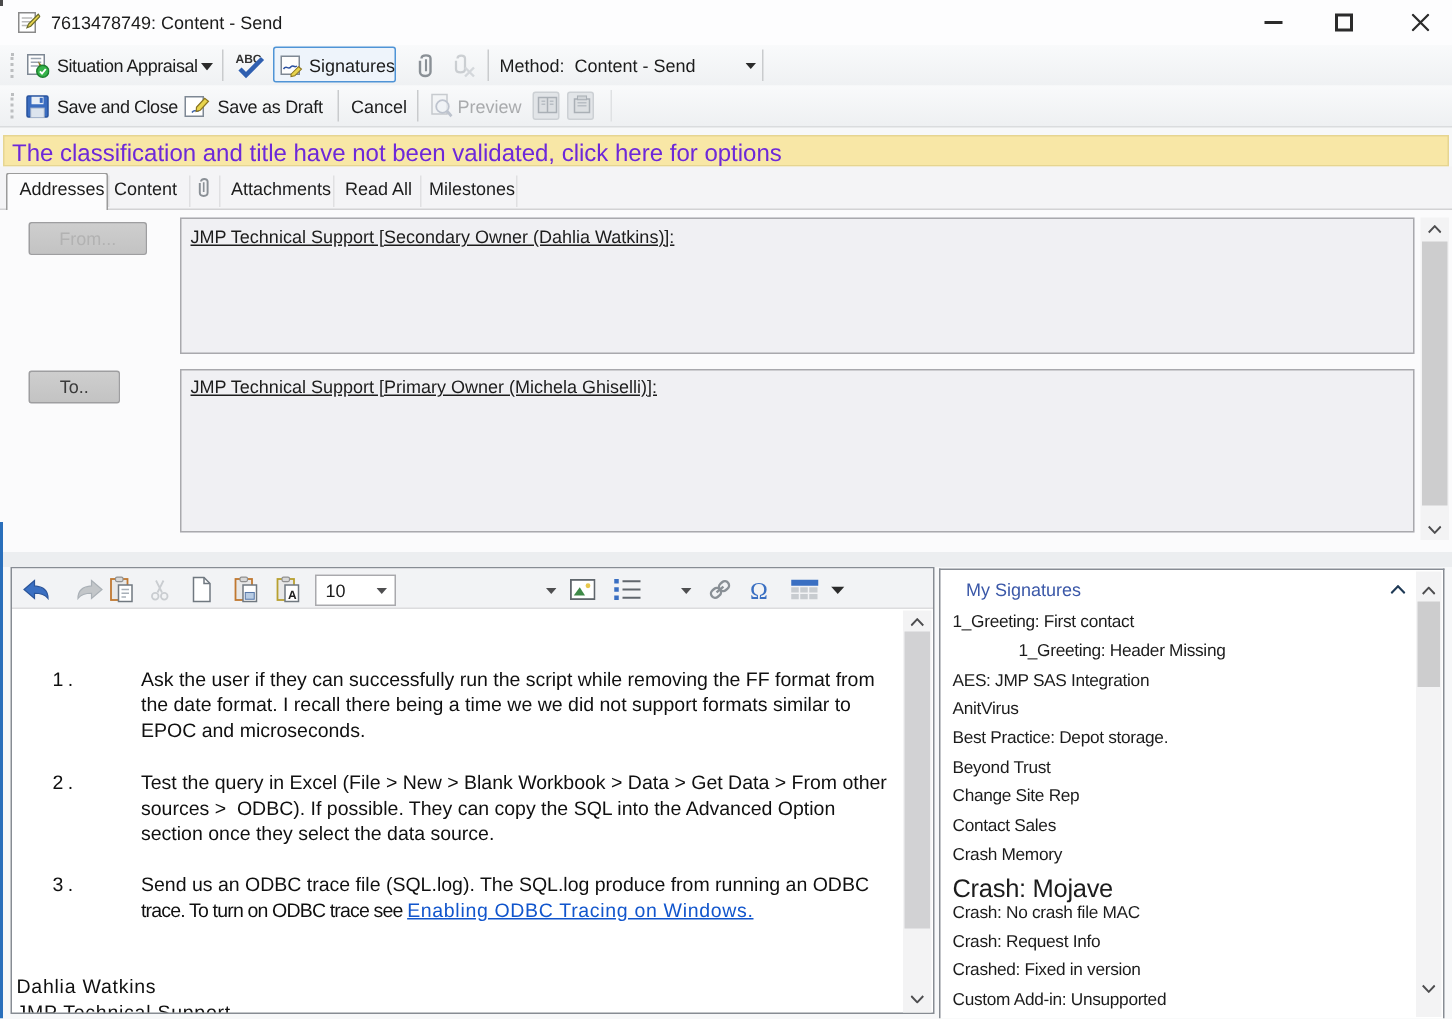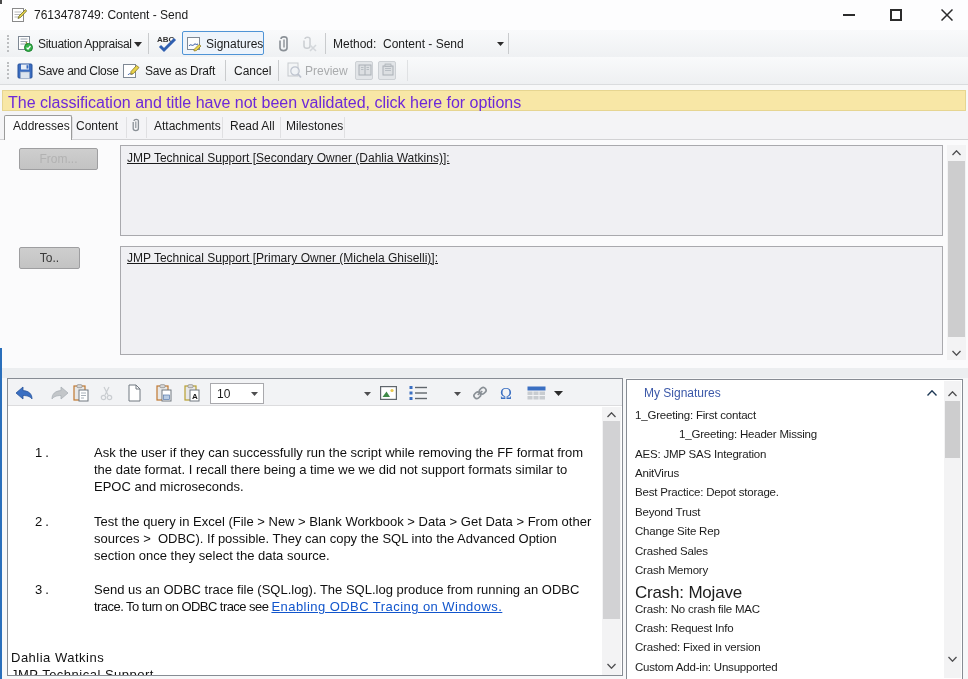--- a/index.html
+++ b/index.html
@@ -308,21 +308,21 @@
     <path d="M0.5 5.5 L5 0.8 L9.5 5.5" stroke="#1f3a56" stroke-width="1.4" fill="none"></path>
   </svg>
 <div id="siglist">
     <div class="abs" style="left:635px;top:409.0px;font-size:11.5px;letter-spacing:-0.2px;color:#1c1c1c;white-space:nowrap;">1_Greeting: First contact</div>
     <div class="abs" style="left:635px;top:428.4px;font-size:11.5px;letter-spacing:-0.2px;color:#1c1c1c;white-space:nowrap;margin-left:44px;">1_Greeting: Header Missing</div>
     <div class="abs" style="left:635px;top:447.7px;font-size:11.5px;letter-spacing:-0.2px;color:#1c1c1c;white-space:nowrap;">AES: JMP SAS Integration</div>
     <div class="abs" style="left:635px;top:467.1px;font-size:11.5px;letter-spacing:-0.2px;color:#1c1c1c;white-space:nowrap;">AnitVirus</div>
     <div class="abs" style="left:635px;top:486.4px;font-size:11.5px;letter-spacing:-0.2px;color:#1c1c1c;white-space:nowrap;">Best Practice: Depot storage.</div>
     <div class="abs" style="left:635px;top:505.8px;font-size:11.5px;letter-spacing:-0.2px;color:#1c1c1c;white-space:nowrap;">Beyond Trust</div>
     <div class="abs" style="left:635px;top:525.1px;font-size:11.5px;letter-spacing:-0.2px;color:#1c1c1c;white-space:nowrap;">Change Site Rep</div>
-    <div class="abs" style="left:635px;top:544.5px;font-size:11.5px;letter-spacing:-0.2px;color:#1c1c1c;white-space:nowrap;">Crashed Sales</div>
+    <div class="abs" style="left:635px;top:544.5px;font-size:11.5px;letter-spacing:-0.2px;color:#1c1c1c;white-space:nowrap;">Contact Sales</div>
     <div class="abs" style="left:635px;top:563.8px;font-size:11.5px;letter-spacing:-0.2px;color:#1c1c1c;white-space:nowrap;">Crash Memory</div>
     <div class="abs" style="left:635px;top:583.1px;font-size:17px;letter-spacing:-0.2px;color:#1c1c1c;white-space:nowrap;">Crash: Mojave</div>
     <div class="abs" style="left:635px;top:602.5px;font-size:11.5px;letter-spacing:-0.2px;color:#1c1c1c;white-space:nowrap;">Crash: No crash file MAC</div>
     <div class="abs" style="left:635px;top:621.9px;font-size:11.5px;letter-spacing:-0.2px;color:#1c1c1c;white-space:nowrap;">Crash: Request Info</div>
     <div class="abs" style="left:635px;top:641.2px;font-size:11.5px;letter-spacing:-0.2px;color:#1c1c1c;white-space:nowrap;">Crashed: Fixed in version</div>
     <div class="abs" style="left:635px;top:660.5px;font-size:11.5px;letter-spacing:-0.2px;color:#1c1c1c;white-space:nowrap;">Custom Add-in: Unsupported</div>
   </div>
 
 <div class="abs" style="left:944px;top:381px;width:17px;height:297px;background:#f3f3f4;"></div>
 <div class="abs" style="left:945px;top:401px;width:15px;height:57px;background:#cdcdce;"></div>

